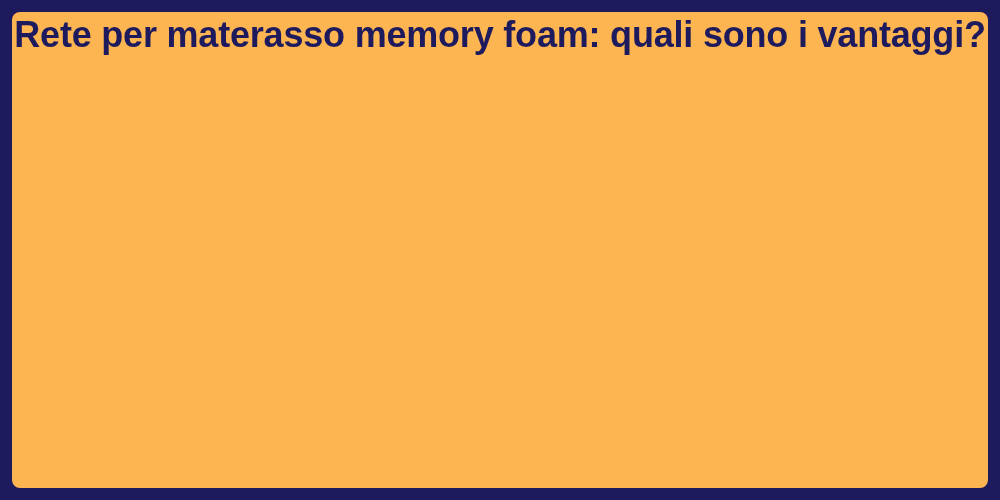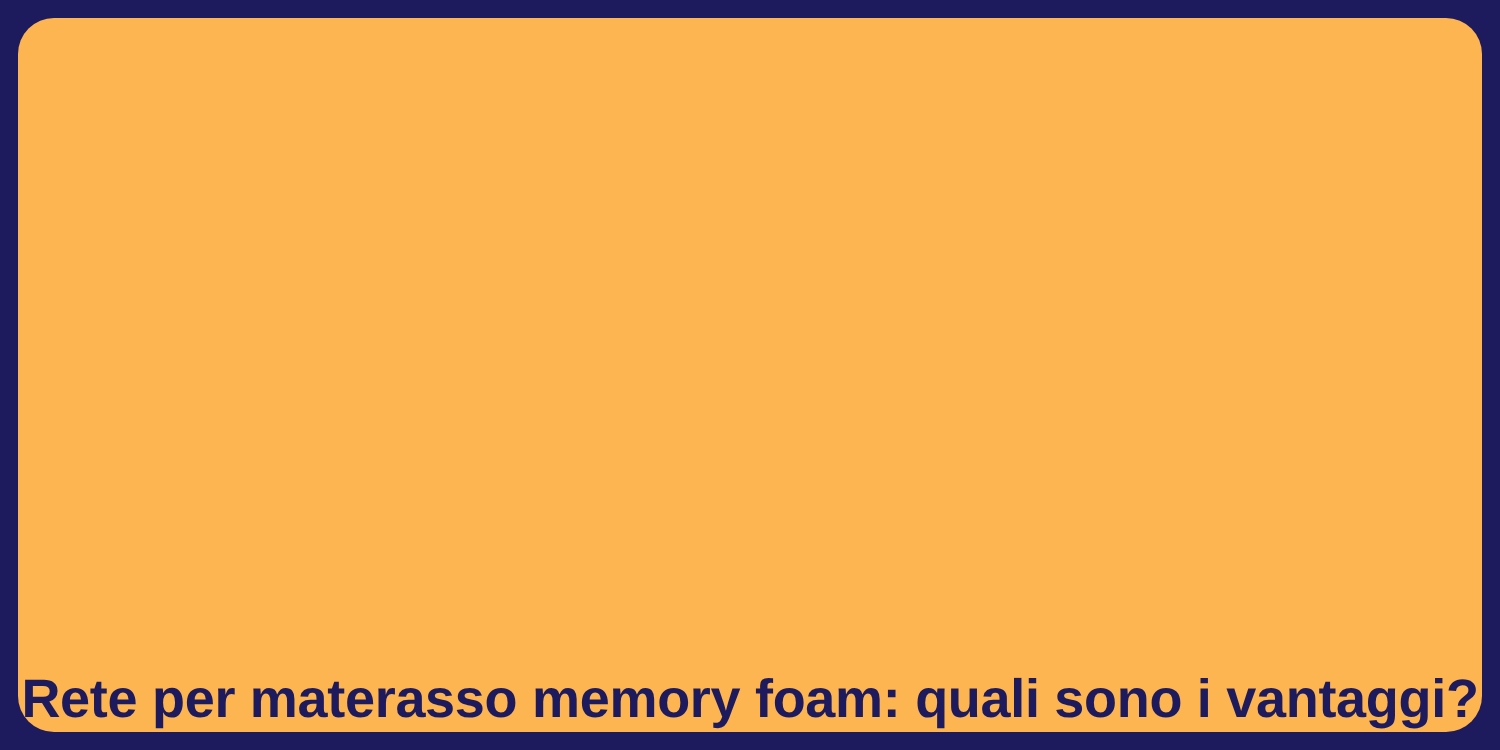--- a/index.html
+++ b/index.html
@@ -23,23 +23,23 @@
     background: #1E1A5E;
     padding: 12px;
   }
 
   
   .banner-card {
     box-sizing: border-box;
     width: 100%;
     height: 100%;
     background: #FCB551;
-    border-radius: 24px;
+    border-radius: 8px;
     display: flex;
-    align-items: flex-end;
+    align-items: flex-start;
     justify-content: center;
     padding: 0 40px;
   }
 
   
   .banner-headline {
     margin: 0;
     font-family: "Liberation Sans", sans-serif;
     font-size: 36px;
     font-weight: 700;

